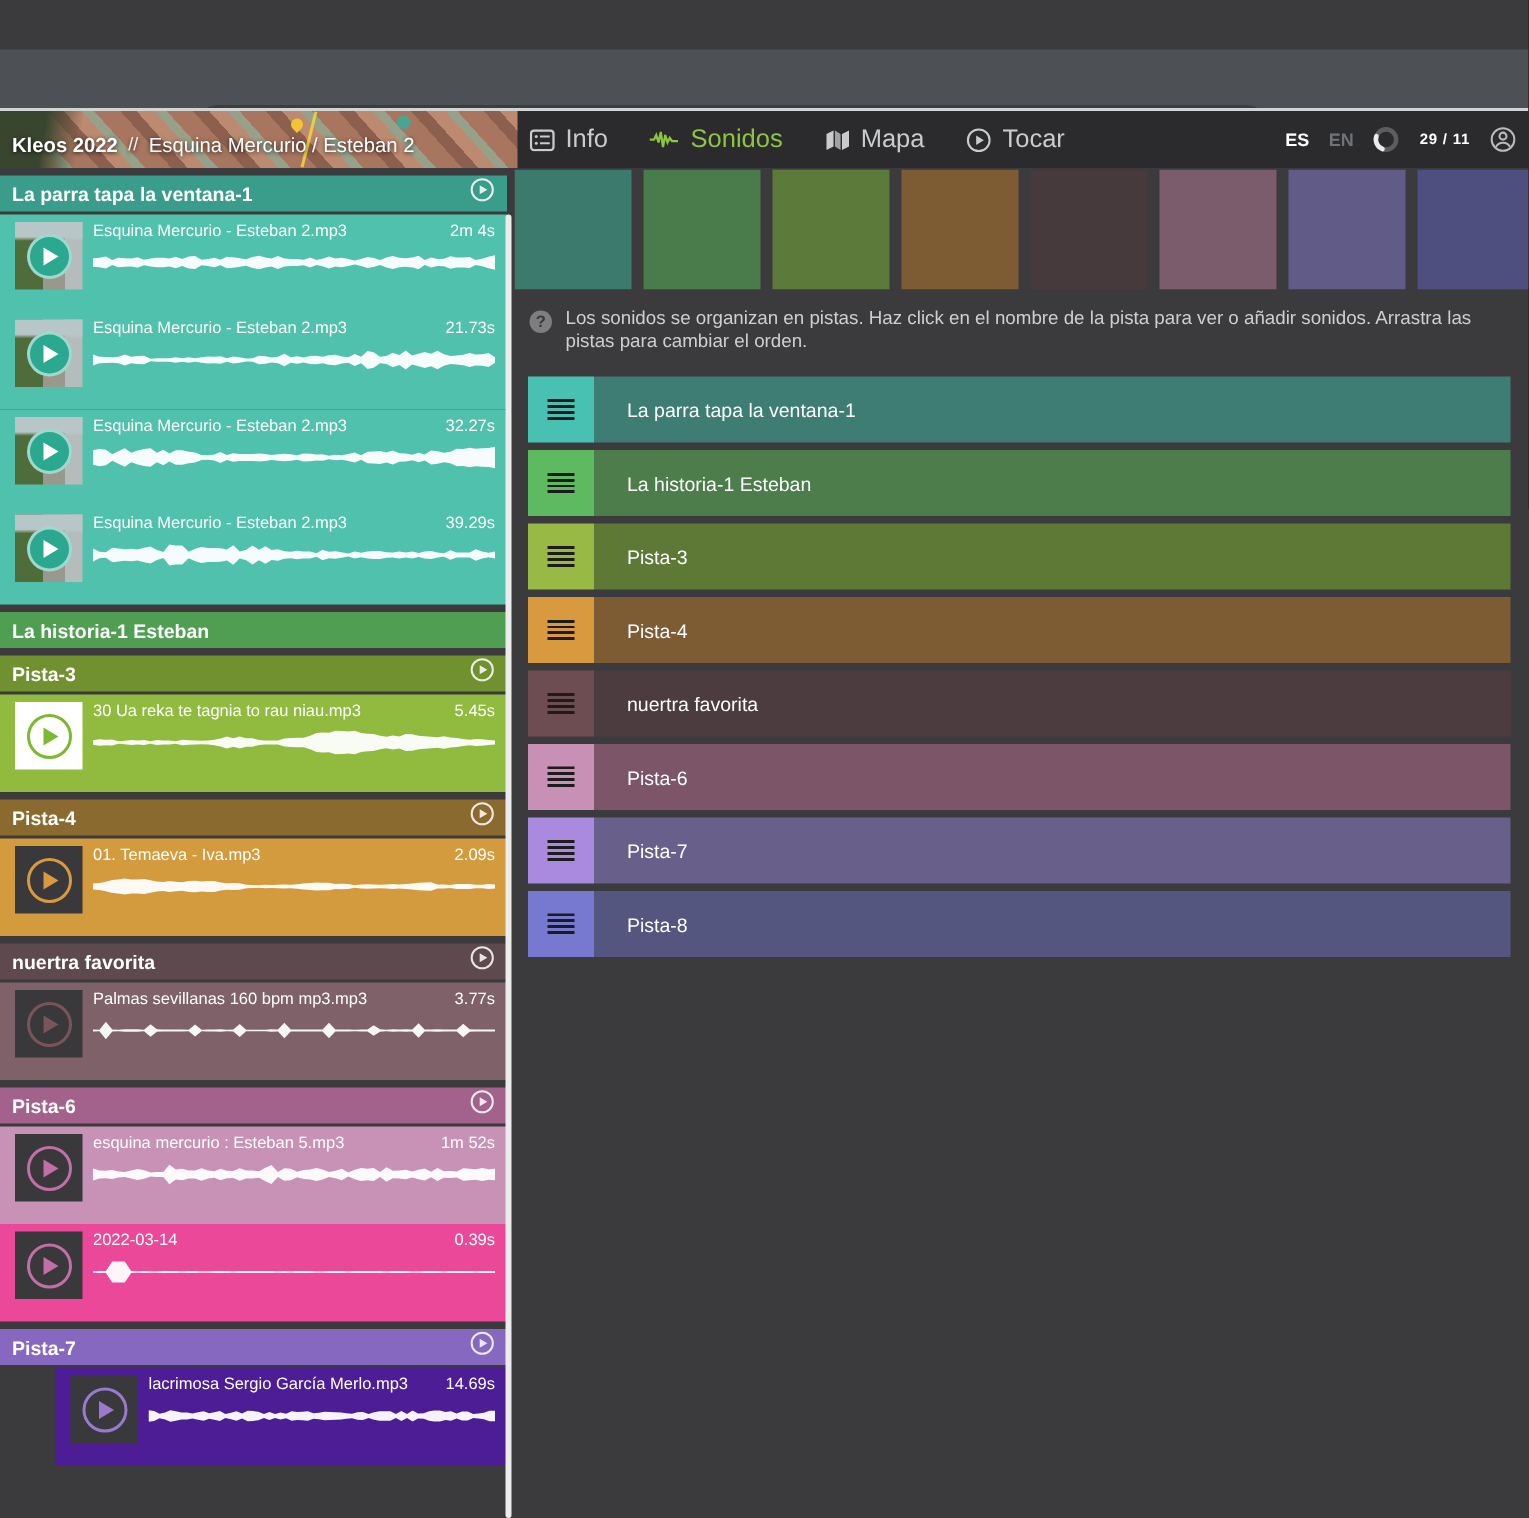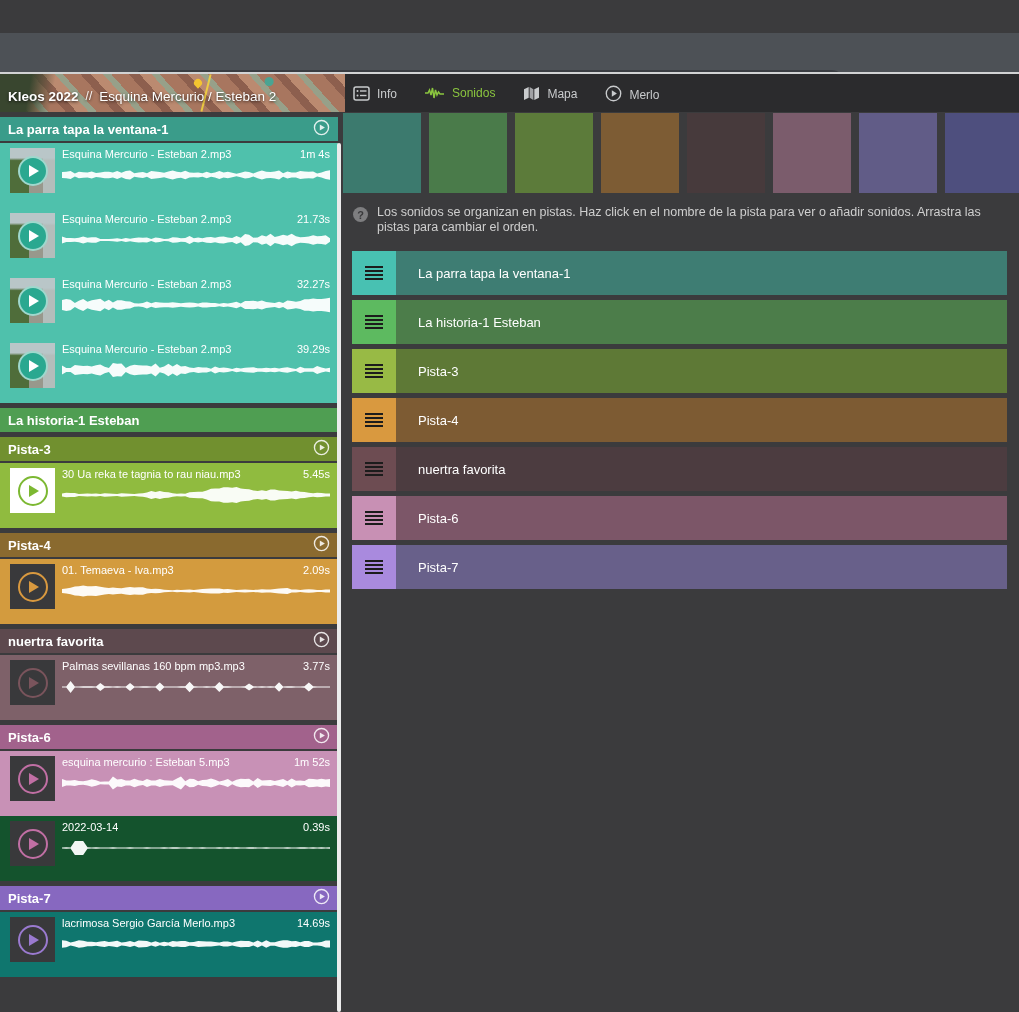--- a/index.html
+++ b/index.html
@@ -54,21 +54,21 @@
              repeating-linear-gradient(48deg, #a8765f 0 13px, #8d5f4e 13px 21px, #bb8a70 21px 30px, #97a089 30px 36px);
   }
   .pin { position:absolute; left:194px; top:5px; width:8px; height:8px; border-radius:50% 50% 50% 0;
          background:#f4c430; transform:rotate(-45deg); }
   .yline { position:absolute; background:rgba(244,214,60,.85); }
   .breadcrumb { position:absolute; left:8px; top:0; height:44px; display:flex; align-items:center; gap:7px;
                 color:#fff; font-size:13.5px; text-shadow:0 1px 3px rgba(0,0,0,.75); white-space:nowrap; }
   .bc-proj { font-weight:bold; }
   .bc-sep { font-size:12px; opacity:.95; }
   .hdr-tabs { position:absolute; left:353px; top:0; height:38px; display:flex; align-items:center; gap:28px; }
-  .htab { display:flex; align-items:flex-end; gap:7px; color:#c9cbcd; font-size:12px; cursor:default; }
+  .htab { display:flex; align-items:center; gap:7px; color:#c9cbcd; font-size:17px; cursor:default; }
   .htab.active { color:#8bc63f; }
   .hdr-right { position:absolute; right:8px; top:0; height:38px; display:flex; align-items:center; gap:13px; }
   .lang { font-size:12px; font-weight:bold; color:#6f7377; }
   .lang.active { color:#fff; }
   .counter { font-size:10px; font-weight:bold; color:#fff; letter-spacing:.5px; }
 
   
   .sidebar { position:absolute; left:0; top:112px; width:338px; height:900px; overflow:hidden; }
   .sec { margin-top:5px; }
   .sec:first-child { margin-top:5px; }
@@ -200,24 +200,38 @@
           <path d="M7 1 L11 3.5 L11 15 L7 12.5 Z" fill="#c9cbcd" opacity=".75"></path>
           <path d="M12 3.5 L17 1 L17 12.5 L12 15 Z" fill="#c9cbcd"></path>
         </svg>
         <span>Mapa</span>
       </span>
       <span class="htab">
         <svg width="17" height="17" viewBox="0 0 20 20">
           <circle cx="10" cy="10" r="8.5" fill="none" stroke="#c9cbcd" stroke-width="1.6"></circle>
           <path d="M8 6.3 L14 10 L8 13.7 Z" fill="#c9cbcd"></path>
         </svg>
-        <span>Merlo</span>
+        <span>Tocar</span>
       </span>
     </div>
 
+    <div class="hdr-right">
+      <span class="lang active">ES</span>
+      <span class="lang">EN</span>
+      <svg width="18" height="18" viewBox="0 0 20 20">
+        <circle cx="10" cy="10" r="7.5" fill="none" stroke="#5d5d5f" stroke-width="3.4"></circle>
+        <path d="M10 2.5 a7.5 7.5 0 0 1 7.5 7.5" fill="none" stroke="#ececec" stroke-width="3.4" stroke-linecap="round" transform="rotate(200 10 10)"></path>
+      </svg>
+      <span class="counter">29 / 11</span>
+      <svg width="18" height="18" viewBox="0 0 20 20">
+        <circle cx="10" cy="10" r="8.4" fill="none" stroke="#b9babc" stroke-width="1.5"></circle>
+        <circle cx="10" cy="7.5" r="2.6" fill="none" stroke="#b9babc" stroke-width="1.5"></circle>
+        <path d="M4.8 15.5 a5.6 5 0 0 1 10.4 0" fill="none" stroke="#b9babc" stroke-width="1.5"></path>
+      </svg>
+    </div>
   </div>
 
   <aside class="sidebar" id="sidebar">
       <section class="sec">
         <div class="sec-head" style="background: rgb(58, 156, 138);">
           <span class="sec-title">La parra tapa la ventana-1</span>
           <span><svg viewBox="0 0 20 20" class="playbtn">
               <circle cx="10" cy="10" r="8.3" fill="none" stroke="rgba(255,255,255,0.85)" stroke-width="1.6"></circle>
               <path d="M8 6.4 L14 10 L8 13.6 Z" fill="rgba(255,255,255,0.85)"></path>
             </svg></span>
@@ -226,21 +240,21 @@
           <div class="clip" style="background: rgb(79, 193, 172);">
             <div class="thumb thumb-photo">
               <div class="pov">
                 <div class="pcirc" style="background: rgb(42, 168, 144); border: 2px solid rgba(255, 255, 255, 0.55);">
                   <i class="ptri" style="border-left-color: rgb(255, 255, 255);"></i>
                 </div>
               </div>
             </div>
             <div class="clip-head">
               <span class="clip-title">Esquina Mercurio - Esteban 2.mp3</span>
-              <span class="clip-dur">1m 4s</span>
+              <span class="clip-dur">2m 4s</span>
             </div>
             <div class="wave"><svg viewBox="0 0 100 20" preserveAspectRatio="none" width="100%" height="20">
                 <polygon points="0.0,7.1 1.6,6.8 3.2,6.0 4.8,8.4 6.3,6.8 7.9,7.2 9.5,7.4 11.1,6.5 12.7,8.1 14.3,7.4 15.9,6.8 17.5,6.8 19.0,7.4 20.6,6.1 22.2,7.7 23.8,6.0 25.4,5.6 27.0,8.2 28.6,7.6 30.2,6.9 31.7,8.2 33.3,6.1 34.9,6.5 36.5,7.1 38.1,7.8 39.7,6.4 41.3,5.5 42.9,6.7 44.4,7.3 46.0,5.7 47.6,7.4 49.2,7.7 50.8,7.6 52.4,8.2 54.0,6.7 55.6,8.3 57.1,7.5 58.7,6.0 60.3,7.4 61.9,6.8 63.5,7.7 65.1,8.7 66.7,7.7 68.3,6.4 69.8,7.0 71.4,8.4 73.0,6.7 74.6,5.6 76.2,6.8 77.8,7.1 79.4,6.6 81.0,5.5 82.5,8.3 84.1,6.6 85.7,7.6 87.3,7.5 88.9,5.9 90.5,6.6 92.1,6.7 93.7,6.4 95.2,8.4 96.8,7.5 98.4,6.1 100.0,5.2 100.0,14.8 98.4,13.9 96.8,12.5 95.2,11.6 93.7,13.6 92.1,13.3 90.5,13.4 88.9,14.1 87.3,12.5 85.7,12.4 84.1,13.4 82.5,11.7 81.0,14.5 79.4,13.4 77.8,12.9 76.2,13.2 74.6,14.4 73.0,13.3 71.4,11.6 69.8,13.0 68.3,13.6 66.7,12.3 65.1,11.3 63.5,12.3 61.9,13.2 60.3,12.6 58.7,14.0 57.1,12.5 55.6,11.7 54.0,13.3 52.4,11.8 50.8,12.4 49.2,12.3 47.6,12.6 46.0,14.3 44.4,12.7 42.9,13.3 41.3,14.5 39.7,13.6 38.1,12.2 36.5,12.9 34.9,13.5 33.3,13.9 31.7,11.8 30.2,13.1 28.6,12.4 27.0,11.8 25.4,14.4 23.8,14.0 22.2,12.3 20.6,13.9 19.0,12.6 17.5,13.2 15.9,13.2 14.3,12.6 12.7,11.9 11.1,13.5 9.5,12.6 7.9,12.8 6.3,13.2 4.8,11.6 3.2,14.0 1.6,13.2 0.0,12.9 " fill="rgba(255,255,255,0.95)"></polygon>
               </svg></div>
           </div>
           <div class="clip" style="background: rgb(79, 193, 172);">
             <div class="thumb thumb-photo">
               <div class="pov">
                 <div class="pcirc" style="background: rgb(42, 168, 144); border: 2px solid rgba(255, 255, 255, 0.55);">
                   <i class="ptri" style="border-left-color: rgb(255, 255, 255);"></i>
@@ -393,21 +407,21 @@
               </div>
             </div>
             <div class="clip-head">
               <span class="clip-title">esquina mercurio : Esteban 5.mp3</span>
               <span class="clip-dur">1m 52s</span>
             </div>
             <div class="wave"><svg viewBox="0 0 100 20" preserveAspectRatio="none" width="100%" height="20">
                 <polygon points="0.0,6.0 1.6,7.4 3.2,7.5 4.8,7.0 6.3,8.0 7.9,8.3 9.5,7.4 11.1,6.3 12.7,7.2 14.3,8.7 15.9,8.4 17.5,8.4 19.0,3.5 20.6,6.6 22.2,6.1 23.8,7.4 25.4,7.4 27.0,5.8 28.6,7.3 30.2,7.9 31.7,6.1 33.3,7.5 34.9,7.6 36.5,5.9 38.1,7.3 39.7,7.4 41.3,7.8 42.9,5.5 44.4,3.6 46.0,8.3 47.6,5.8 49.2,6.1 50.8,8.2 52.4,7.0 54.0,6.7 55.6,5.6 57.1,6.7 58.7,8.4 60.3,7.5 61.9,6.1 63.5,8.7 65.1,6.8 66.7,5.7 68.3,6.1 69.8,5.7 71.4,8.4 73.0,5.1 74.6,7.5 76.2,7.3 77.8,6.9 79.4,8.0 81.0,6.9 82.5,6.0 84.1,8.2 85.7,5.6 87.3,7.8 88.9,7.6 90.5,8.0 92.1,5.8 93.7,6.1 95.2,6.5 96.8,5.7 98.4,6.5 100.0,6.1 100.0,13.9 98.4,13.5 96.8,14.3 95.2,13.5 93.7,13.9 92.1,14.2 90.5,12.0 88.9,12.4 87.3,12.2 85.7,14.4 84.1,11.8 82.5,14.0 81.0,13.1 79.4,12.0 77.8,13.1 76.2,12.7 74.6,12.5 73.0,14.9 71.4,11.6 69.8,14.3 68.3,13.9 66.7,14.3 65.1,13.2 63.5,11.3 61.9,13.9 60.3,12.5 58.7,11.6 57.1,13.3 55.6,14.4 54.0,13.3 52.4,13.0 50.8,11.8 49.2,13.9 47.6,14.2 46.0,11.7 44.4,16.4 42.9,14.5 41.3,12.2 39.7,12.6 38.1,12.7 36.5,14.1 34.9,12.4 33.3,12.5 31.7,13.9 30.2,12.1 28.6,12.7 27.0,14.2 25.4,12.6 23.8,12.6 22.2,13.9 20.6,13.4 19.0,16.5 17.5,11.6 15.9,11.6 14.3,11.3 12.7,12.8 11.1,13.7 9.5,12.6 7.9,11.7 6.3,12.0 4.8,13.0 3.2,12.5 1.6,12.6 0.0,14.0 " fill="rgba(255,255,255,0.95)"></polygon>
               </svg></div>
           </div>
-          <div class="clip" style="background: #14532d;">
+          <div class="clip" style="background: #ec4899;">
             <div class="thumb thumb-dark">
               <div class="pov">
                 <div class="pcirc" style="border: 2.5px solid rgb(193, 111, 164);">
                   <i class="ptri" style="border-left-color: rgb(193, 111, 164);"></i>
                 </div>
               </div>
             </div>
             <div class="clip-head">
               <span class="clip-title">2022-03-14</span>
               <span class="clip-dur">0.39s</span>
@@ -420,21 +434,21 @@
       </section>
       <section class="sec">
         <div class="sec-head" style="background: rgb(135, 104, 192);">
           <span class="sec-title">Pista-7</span>
           <span><svg viewBox="0 0 20 20" class="playbtn">
               <circle cx="10" cy="10" r="8.3" fill="none" stroke="rgba(255,255,255,0.85)" stroke-width="1.6"></circle>
               <path d="M8 6.4 L14 10 L8 13.6 Z" fill="rgba(255,255,255,0.85)"></path>
             </svg></span>
         </div>
         <div class="clips">
-          <div class="clip" style="background: #0f766e;">
+          <div class="clip" style="background: #4c1d95; margin-left: 37px;">
             <div class="thumb thumb-dark">
               <div class="pov">
                 <div class="pcirc" style="border: 2.5px solid rgb(154, 122, 208);">
                   <i class="ptri" style="border-left-color: rgb(154, 122, 208);"></i>
                 </div>
               </div>
             </div>
             <div class="clip-head">
               <span class="clip-title">lacrimosa Sergio García Merlo.mp3</span>
               <span class="clip-dur">14.69s</span>
@@ -514,15 +528,23 @@
         </div>
       </div>
       <div class="row">
         <div class="row-handle" style="background: rgb(169, 138, 222);">
           <div class="burger"></div>
         </div>
         <div class="row-body" style="background: rgb(104, 96, 138);">
           <span class="row-label">Pista-7</span>
         </div>
       </div>
+      <div class="row">
+        <div class="row-handle" style="background: rgb(118, 121, 207);">
+          <div class="burger"></div>
+        </div>
+        <div class="row-body" style="background: rgb(84, 86, 128);">
+          <span class="row-label">Pista-8</span>
+        </div>
+      </div>
     </div>
 
 </div>
 
 </body></html>

